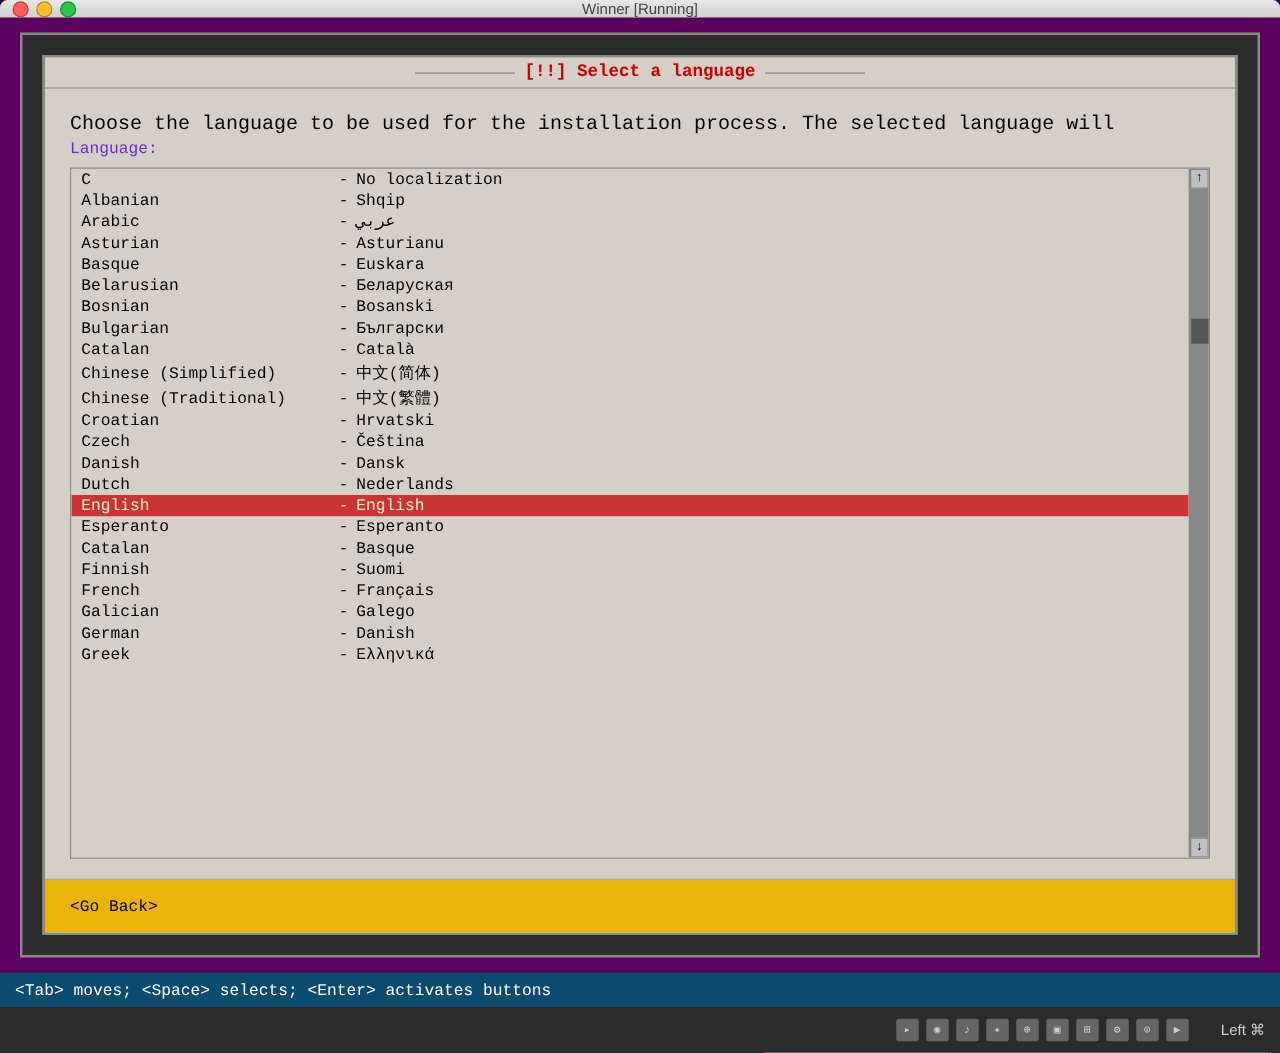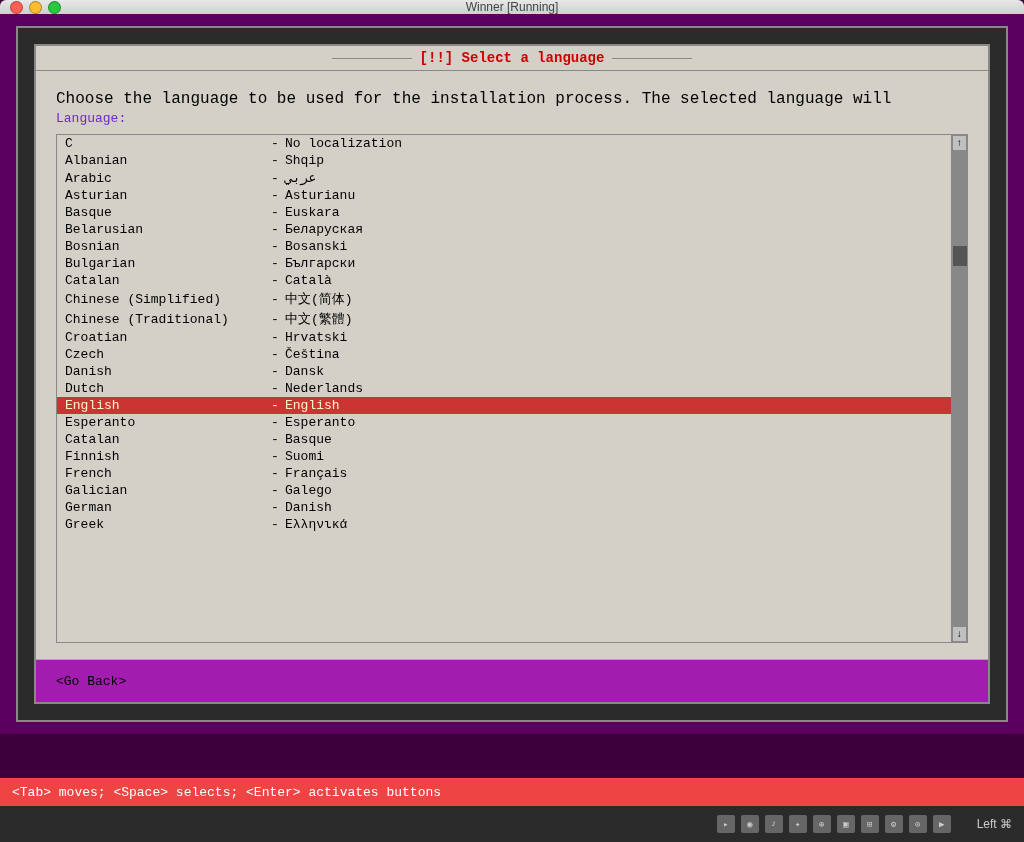--- a/index.html
+++ b/index.html
@@ -191,41 +191,40 @@
       width: 20px;
       display: inline-block;
       text-align: center;
     }
     .lang-native {
       display: inline-block;
     }
 
     .dialog-footer {
       padding: 12px 20px;
-      background: #a21caf;
+      background: #eab308;
       border-top: 1px solid #aaa;
     }
     .go-back-btn {
       font-family: 'Courier New', Courier, monospace;
       font-size: 13px;
       color: #000;
       background: none;
       border: none;
       cursor: pointer;
     }
 
     
     .status-bar {
       height: 28px;
-      background: #ef4444;
+      background: #0c4a6e;
       display: flex;
       align-items: center;
       padding: 0 12px;
       flex-shrink: 0;
-      margin-top: 44px;
     }
     .status-text {
       font-family: 'Courier New', Courier, monospace;
       font-size: 13px;
       color: #fff;
     }
 
     
     .bottom-bar {
       height: 36px;

